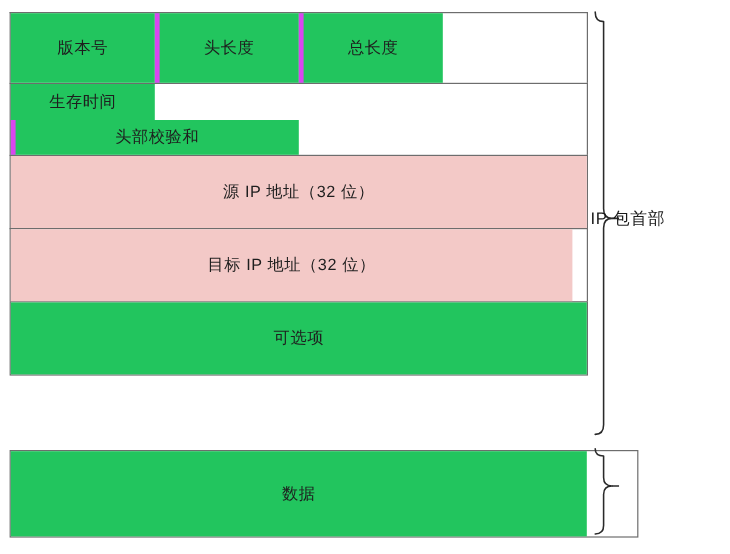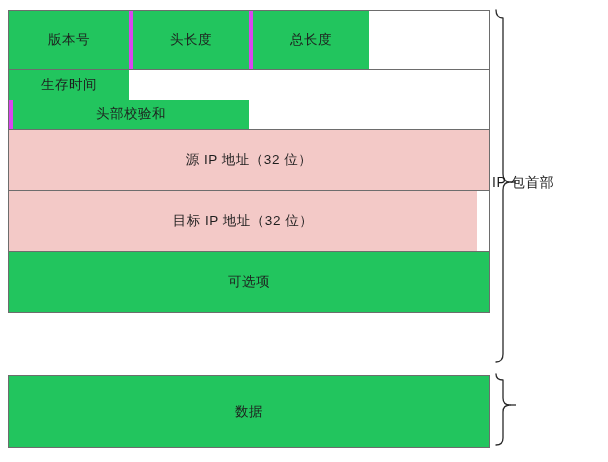--- a/index.html
+++ b/index.html
@@ -67,21 +67,21 @@
   .h60 { height: 60px; flex-direction: column; }
   .h61 { height: 61px; }
   .h62 { height: 62px; }
   .h73 { height: 73px; }
 
   
   .data-table {
     position: absolute;
     left: 8px;
     top: 375px;
-    width: 482px;
+    width: 524px;
   }
 
   
   .brace {
     position: absolute;
   }
   .brace svg { display: block; }
 
   
   .side-label {

